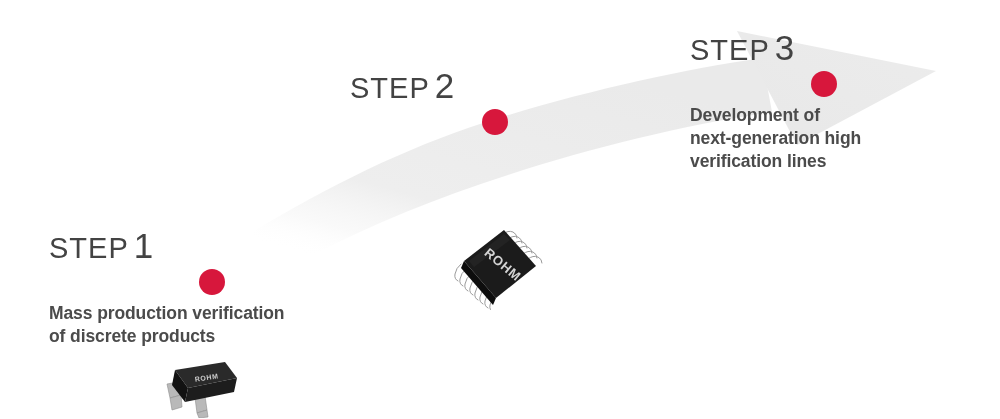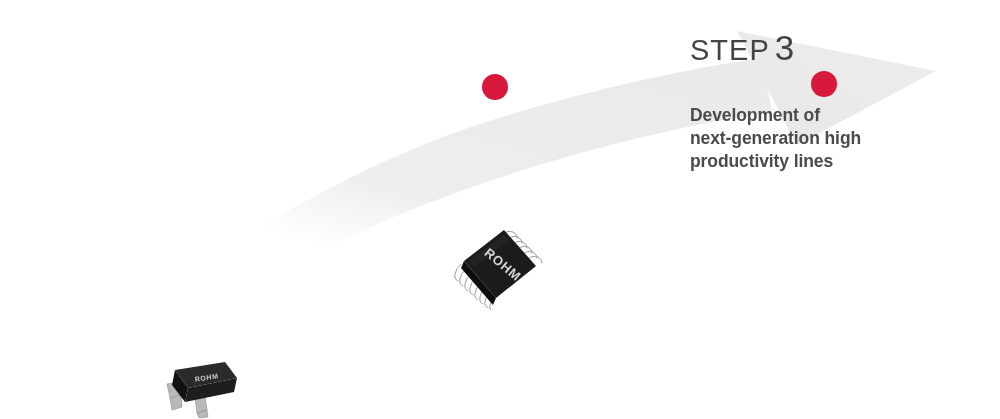--- a/index.html
+++ b/index.html
@@ -114,20 +114,28 @@
              C 690,124 596,146 508,175
              C 424,202 350,233 278,274
              Z" fill="url(#arrowFade)"></path>
 
     <path d="M 737,31
              L 936,71
              L 797,145
              Z" fill="url(#headFade)"></path>
   </svg>
 
+  <div class="step-group" id="step-1">
+    <div class="step-heading">
+      <span class="step-word">STEP</span><span class="step-number">1</span>
+    </div>
+    <div class="step-dot" style="background:#d7173c"></div>
+    <div class="step-desc">Mass production verification
+of discrete products</div>
+  </div>
 
   <svg class="chip" id="chip-sot23" viewBox="0 0 95 60" aria-hidden="true">
 
     <g fill="#b9b9b9" stroke="#8d8d8d" stroke-width="0.6">
       <path d="M12,26 L23,24 L26,37 L15,40 Z"></path>
       <path d="M15,40 L26,37 L27,49 L17,52 Z"></path>
       <path d="M40,40 L50,38 L52,52 L42,55 Z"></path>
       <path d="M42,55 L52,52 L53,59 L44,60 Z"></path>
       <path d="M64,13 L73,11 L75,18 L66,21 Z"></path>
     </g>
@@ -135,20 +143,23 @@
     <path d="M20,12 L70,4 L82,20 L33,30 Z" fill="#2a2a2a"></path>
 
     <path d="M20,12 L33,30 L30,44 L17,27 Z" fill="#121212"></path>
 
     <path d="M33,30 L82,20 L79,34 L30,44 Z" fill="#1d1d1d"></path>
 
     <text x="52" y="22" fill="#cfcfcf" font-family="'Liberation Sans', sans-serif" font-size="7" font-weight="700" letter-spacing="0.6" text-anchor="middle" transform="rotate(-9 52 22)">ROHM</text>
   </svg>
 
   <div class="step-group" id="step-2">
+    <div class="step-heading">
+      <span class="step-word">STEP</span><span class="step-number">2</span>
+    </div>
     <div class="step-dot" style="background:#d7173c"></div>
   </div>
 
   <svg class="chip" id="chip-ssop" viewBox="0 0 105 82" aria-hidden="true">
     <g stroke="#9a9a9a" stroke-width="1" fill="none" stroke-linecap="round">
 
       <path d="M21,36 q-5,4 -6,10 q-1,5 3,7"></path>
       <path d="M26,41 q-5,4 -6,10 q-1,5 3,7"></path>
       <path d="M31,46 q-5,4 -6,10 q-1,5 3,7"></path>
       <path d="M36,50 q-5,4 -6,10 q-1,5 3,7"></path>
@@ -173,16 +184,16 @@
     <text x="60" y="40" fill="#d4d4d4" font-family="'Liberation Sans', sans-serif" font-size="13" font-weight="700" letter-spacing="0.8" text-anchor="middle" transform="rotate(40 60 40)">ROHM</text>
   </svg>
 
   <div class="step-group" id="step-3">
     <div class="step-heading">
       <span class="step-word">STEP</span><span class="step-number">3</span>
     </div>
     <div class="step-dot" style="background:#d7173c"></div>
     <div class="step-desc">Development of
 next-generation high
-productivity lines</div>
+verification lines</div>
   </div>
 
 </div>
 
 </body></html>

